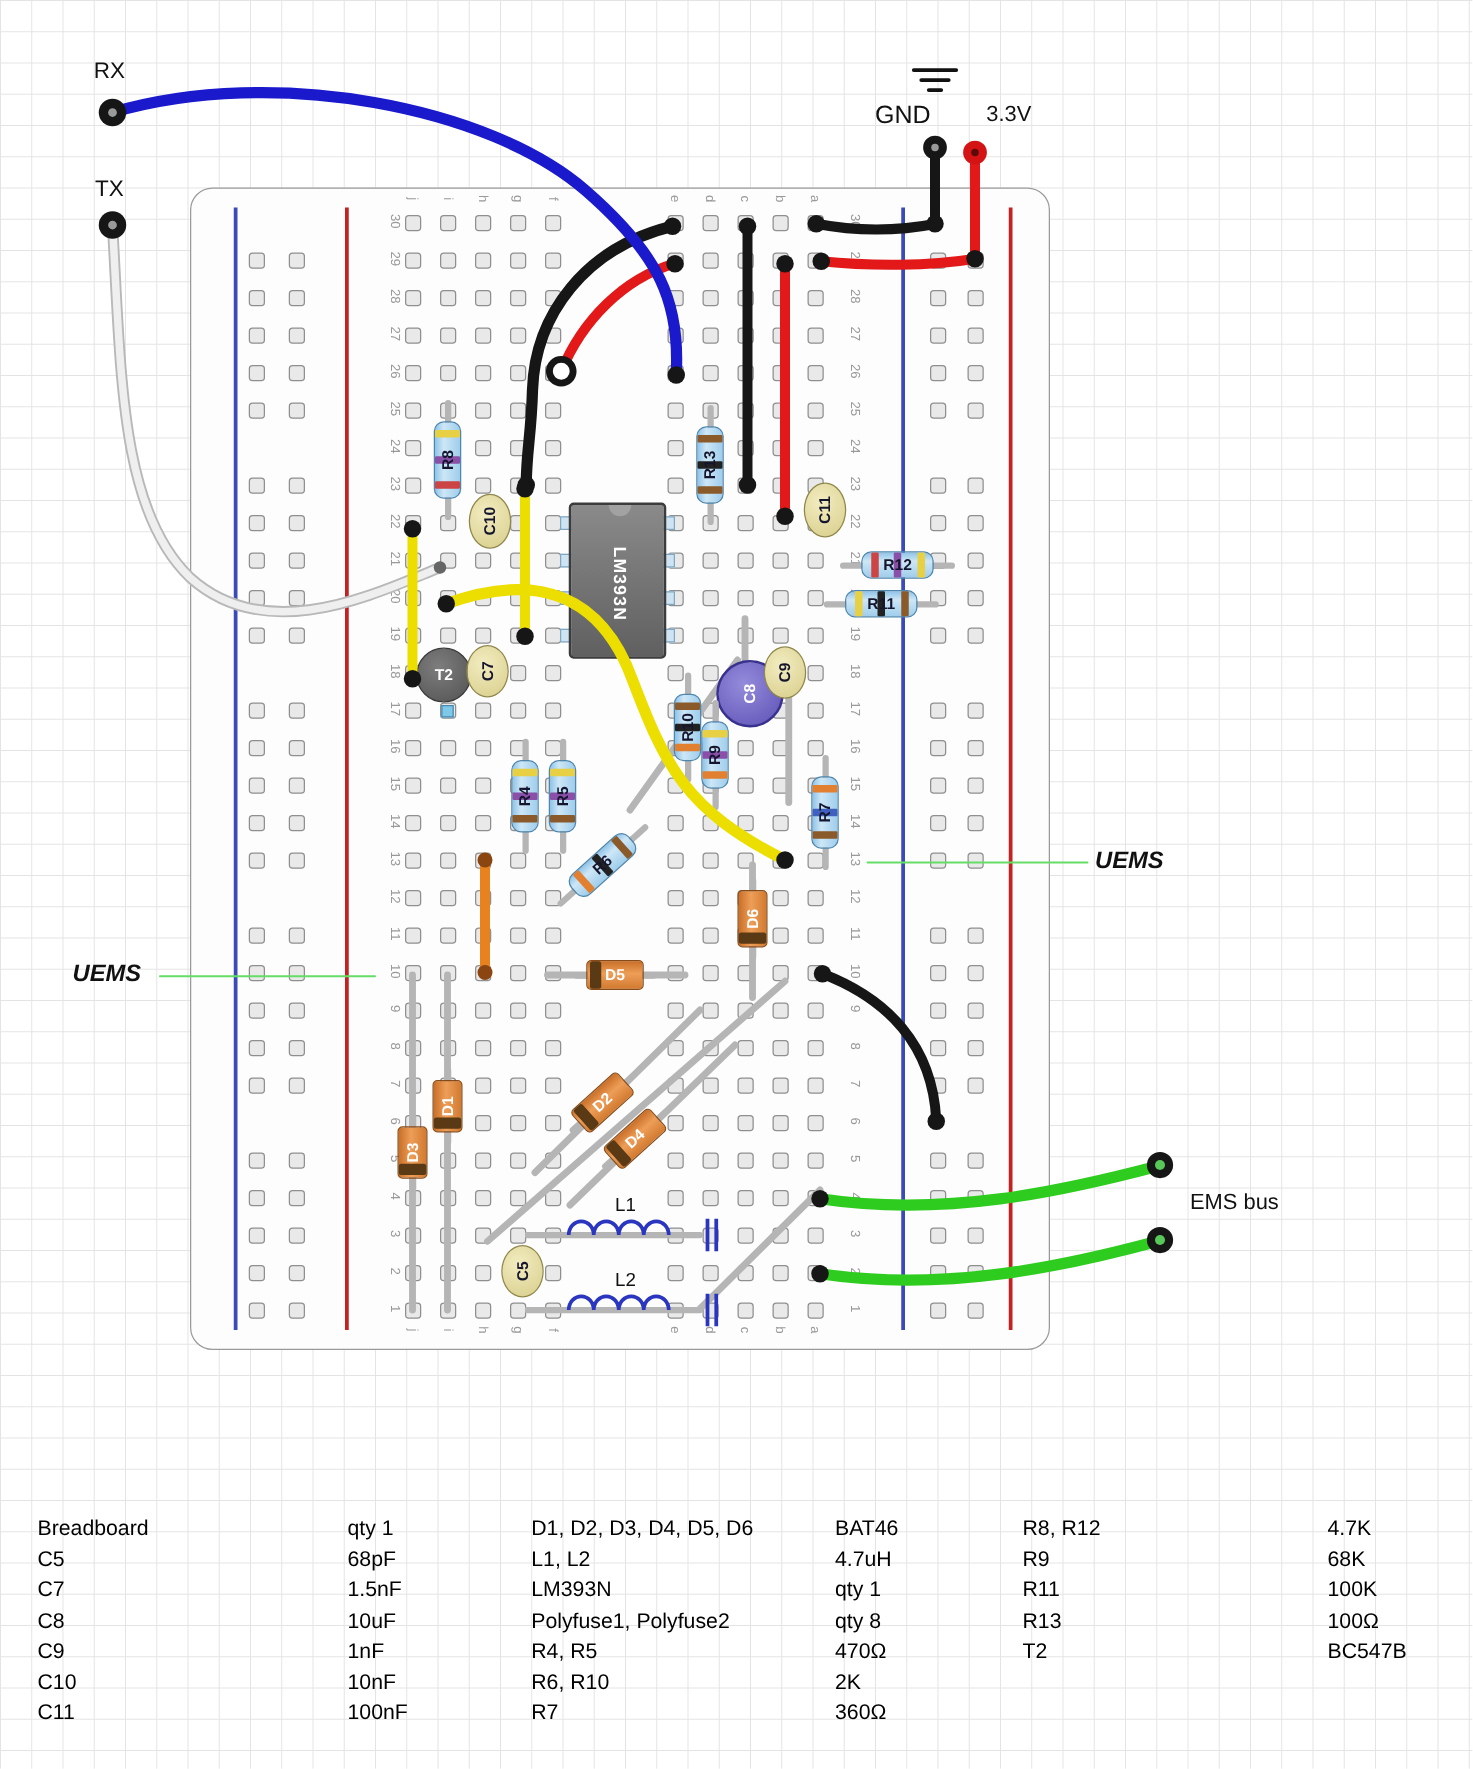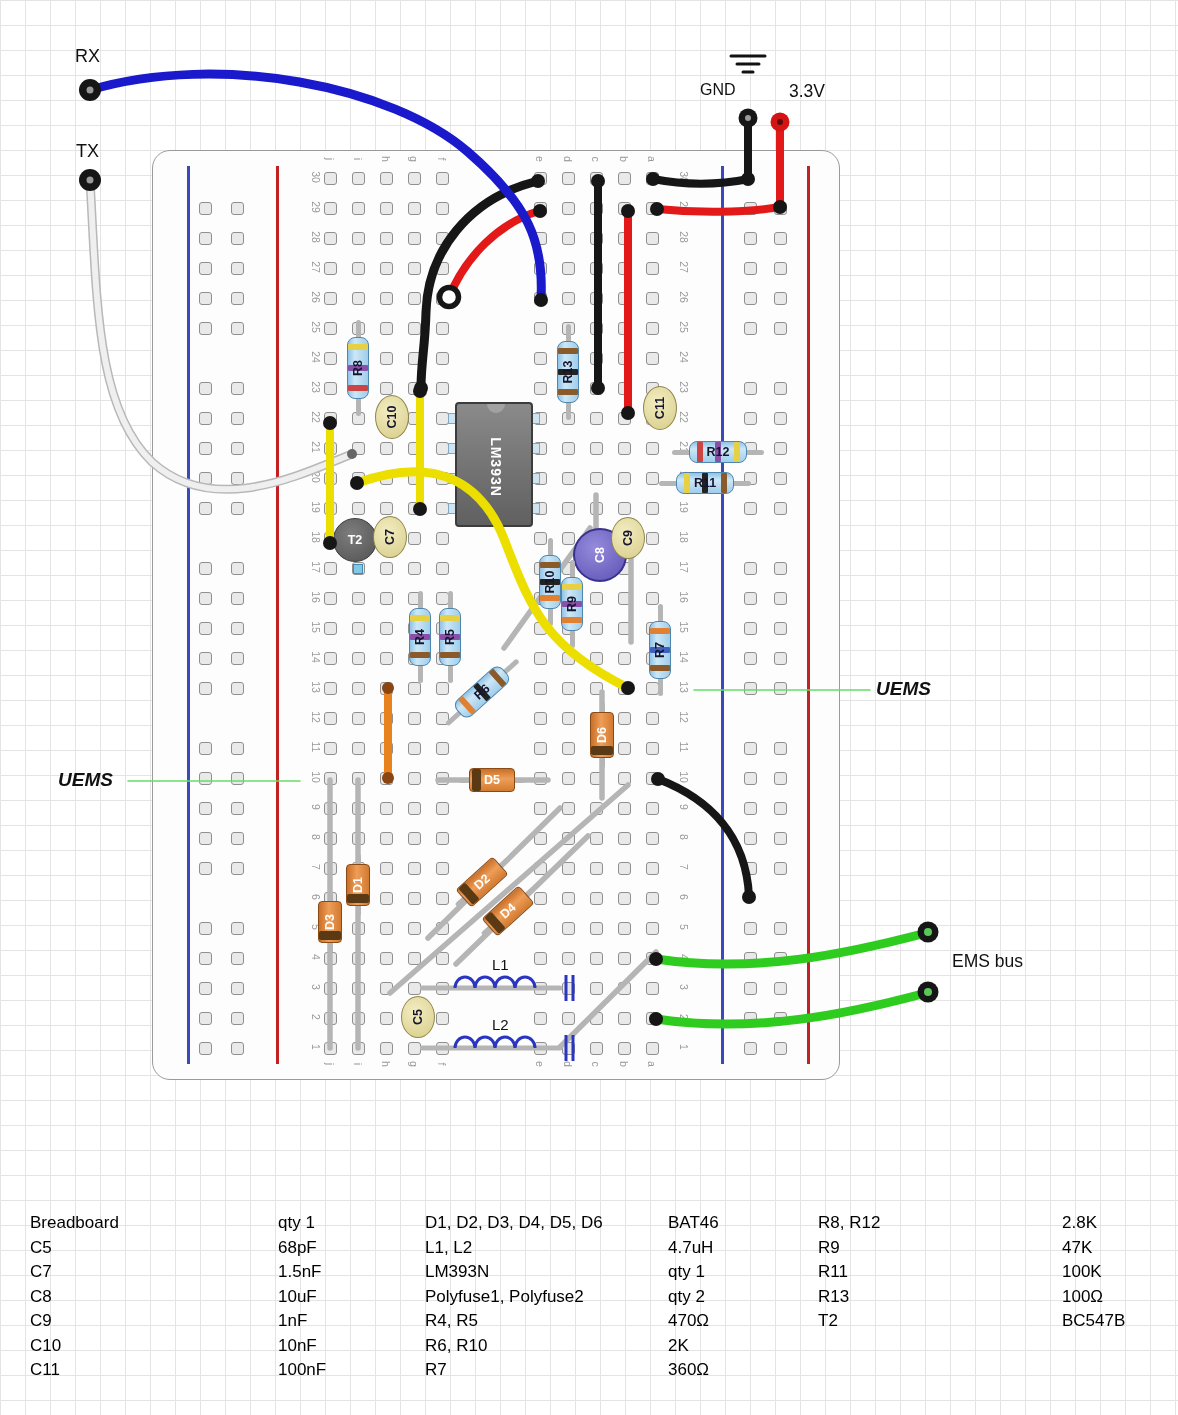--- a/index.html
+++ b/index.html
@@ -802,49 +802,49 @@
         <circle cx="928" cy="932" r="4" fill="#58c858"></circle>
       </g>
     <g>
         <circle cx="928" cy="992" r="10.5" fill="#161616"></circle>
         <circle cx="928" cy="992" r="4" fill="#58c858"></circle>
       </g>
   </svg>
 
   <div class="label" style="left:75px;top:46px;font-size:18px">RX</div>
   <div class="label" style="left:76px;top:141px;font-size:18px">TX</div>
-  <div class="label" style="left:700px;top:81px;font-size:16px">GND</div>
+  <div class="label" style="left:700px;top:81px;font-size:20px">GND</div>
   <div class="label" style="left:789px;top:81px;font-size:17.5px">3.3V</div>
   <div class="label" style="left:876px;top:678px;font-size:19px;font-weight:bold;font-style:italic">UEMS</div>
   <div class="label" style="left:58px;top:769px;font-size:19px;font-weight:bold;font-style:italic">UEMS</div>
   <div class="label" style="left:952px;top:951px;font-size:17.5px">EMS bus</div>
 
   <div id="bom">
       <div>Breadboard</div>
       <div>qty 1</div>
       <div>D1, D2, D3, D4, D5, D6</div>
       <div>BAT46</div>
       <div>R8, R12</div>
-      <div>2.8K</div>
+      <div>4.7K</div>
       <div>C5</div>
       <div>68pF</div>
       <div>L1, L2</div>
       <div>4.7uH</div>
       <div>R9</div>
-      <div>47K</div>
+      <div>68K</div>
       <div>C7</div>
       <div>1.5nF</div>
       <div>LM393N</div>
       <div>qty 1</div>
       <div>R11</div>
       <div>100K</div>
       <div>C8</div>
       <div>10uF</div>
       <div>Polyfuse1, Polyfuse2</div>
-      <div>qty 2</div>
+      <div>qty 8</div>
       <div>R13</div>
       <div>100Ω</div>
       <div>C9</div>
       <div>1nF</div>
       <div>R4, R5</div>
       <div>470Ω</div>
       <div>T2</div>
       <div>BC547B</div>
       <div>C10</div>
       <div>10nF</div>

